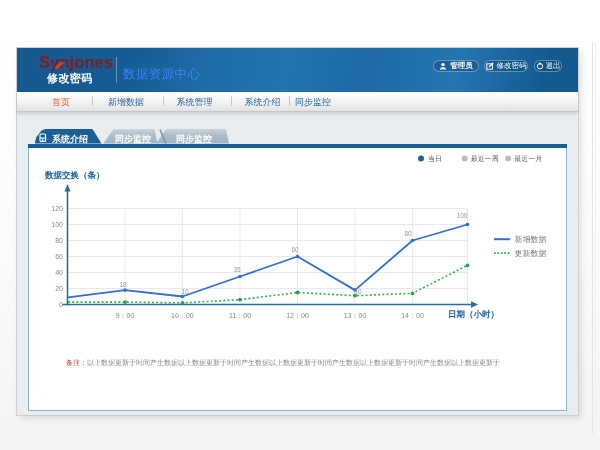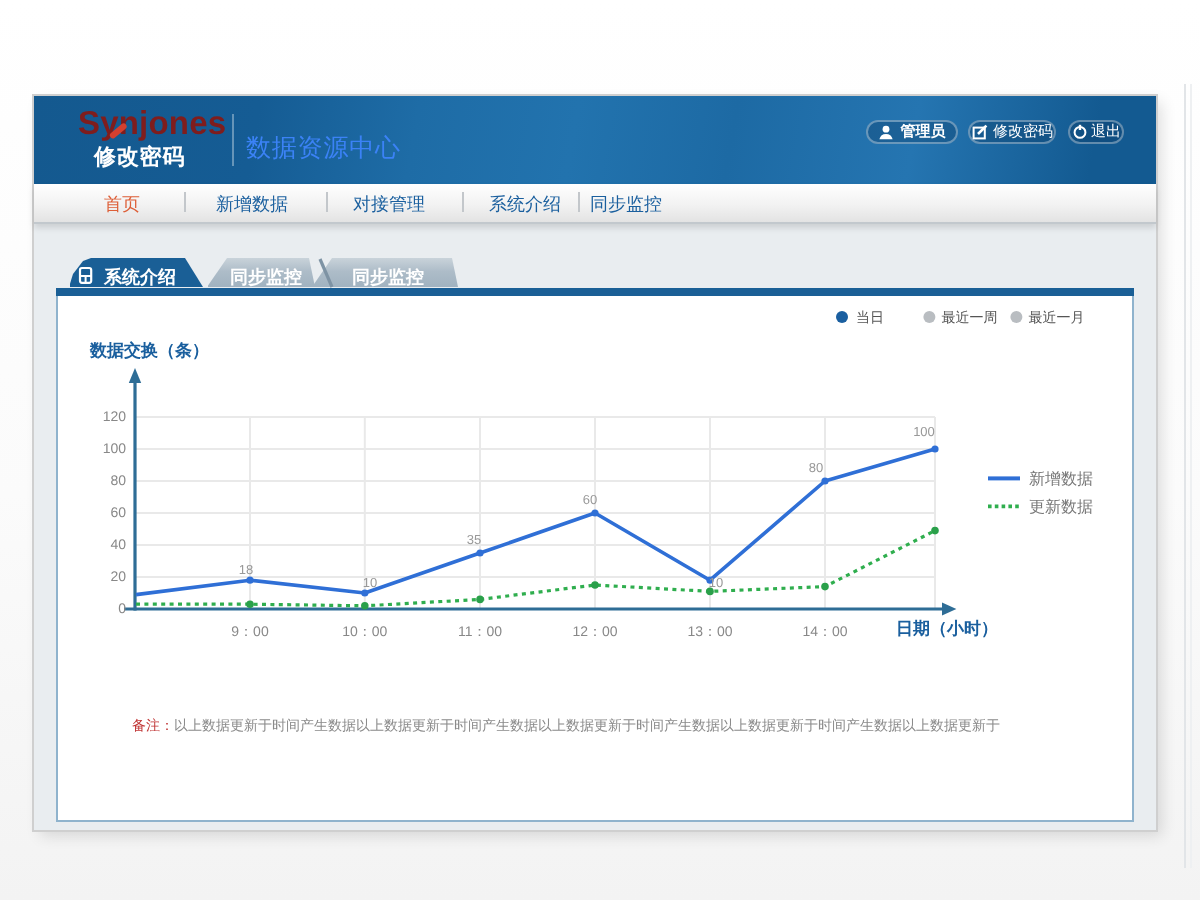--- a/index.html
+++ b/index.html
@@ -32,21 +32,21 @@
 </style>
 </head>
 <body>
 <div class="page">
   <div class="header"></div>
   <div class="nav">
     <span style="left:35px;color:#dd5f38;">首页</span>
     <i style="left:75px;"></i>
     <span style="left:91px;">新增数据</span>
     <i style="left:146px;"></i>
-    <span style="left:159.5px;">对接管理</span>
+    <span style="left:159.5px;">系统管理</span>
     <i style="left:214px;"></i>
     <span style="left:227.5px;">系统介绍</span>
     <i style="left:272px;"></i>
     <span style="left:278px;">同步监控</span>
   </div>
 
   <div class="tab" style="left:17.5px;top:81px;width:67px;height:14.5px;background:#1a5f96;
        clip-path:polygon(0 100%,2px 55%,7px 10%,11px 0,calc(100% - 9px) 0,100% 100%);"></div>
   <div class="tab" style="left:86.5px;top:81px;width:54px;height:14.5px;
        background:linear-gradient(180deg,#c9d3da 0%,#adbcc8 45%,#a0b2c0 100%);

